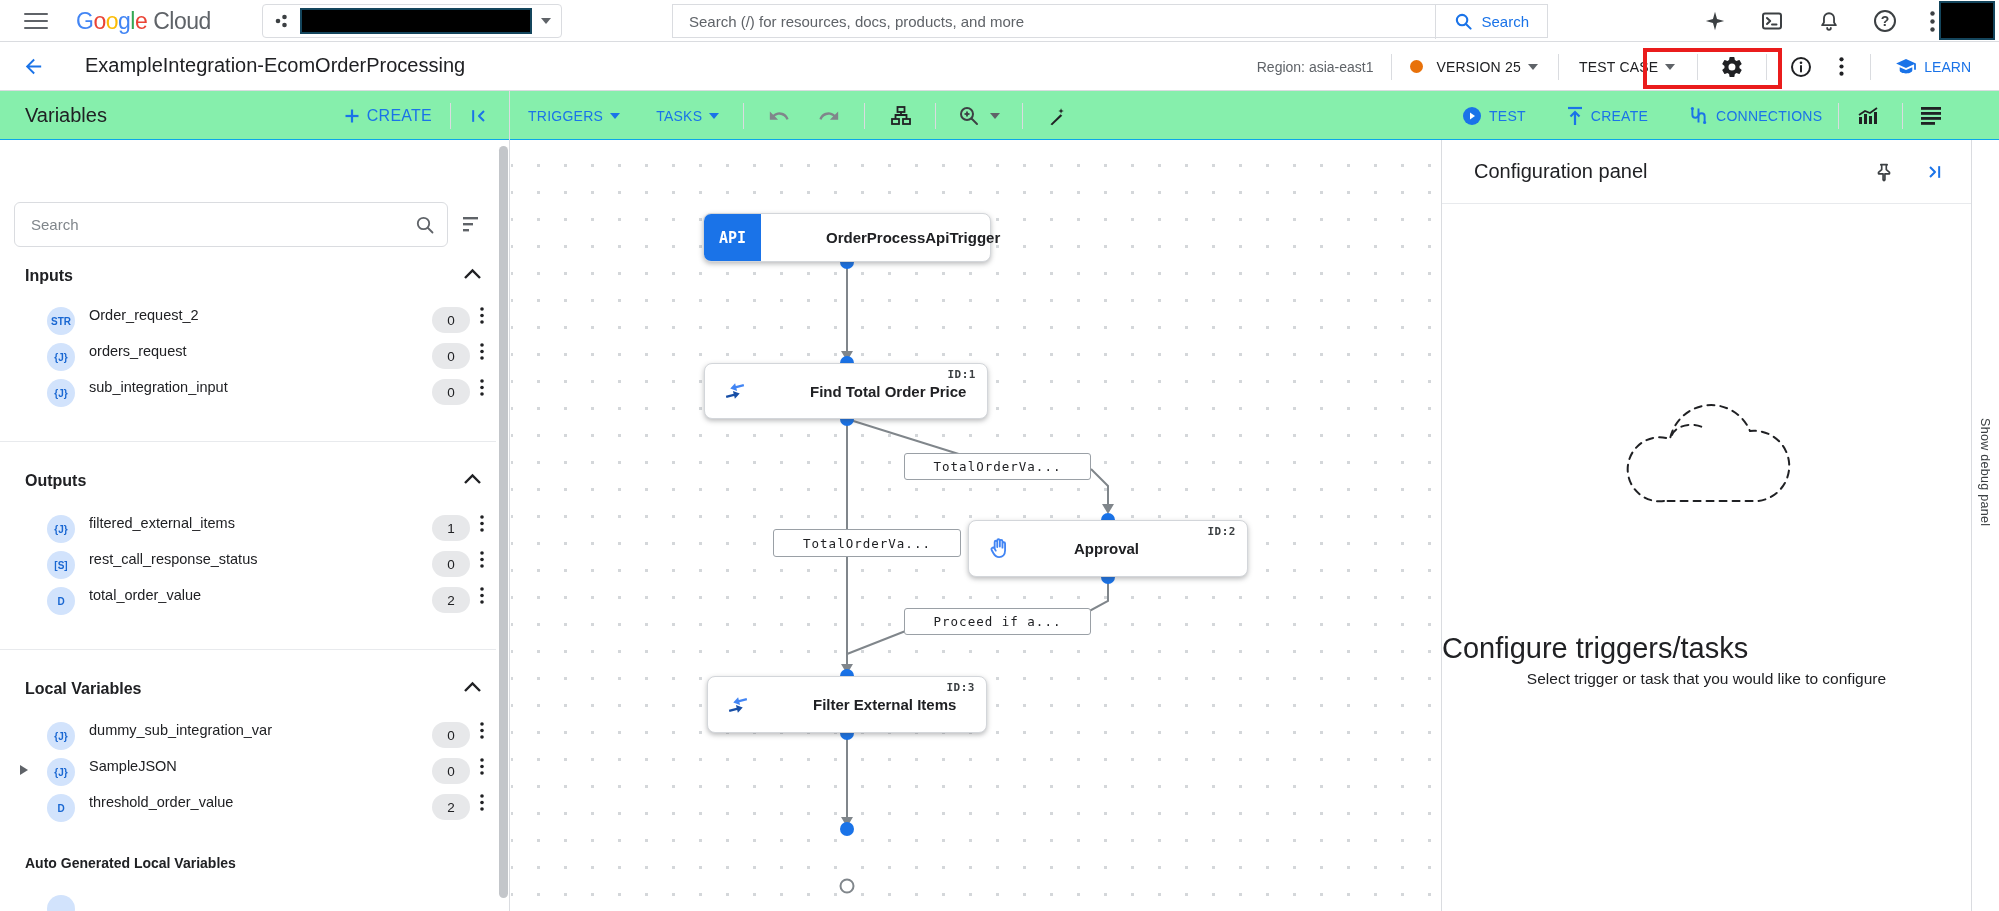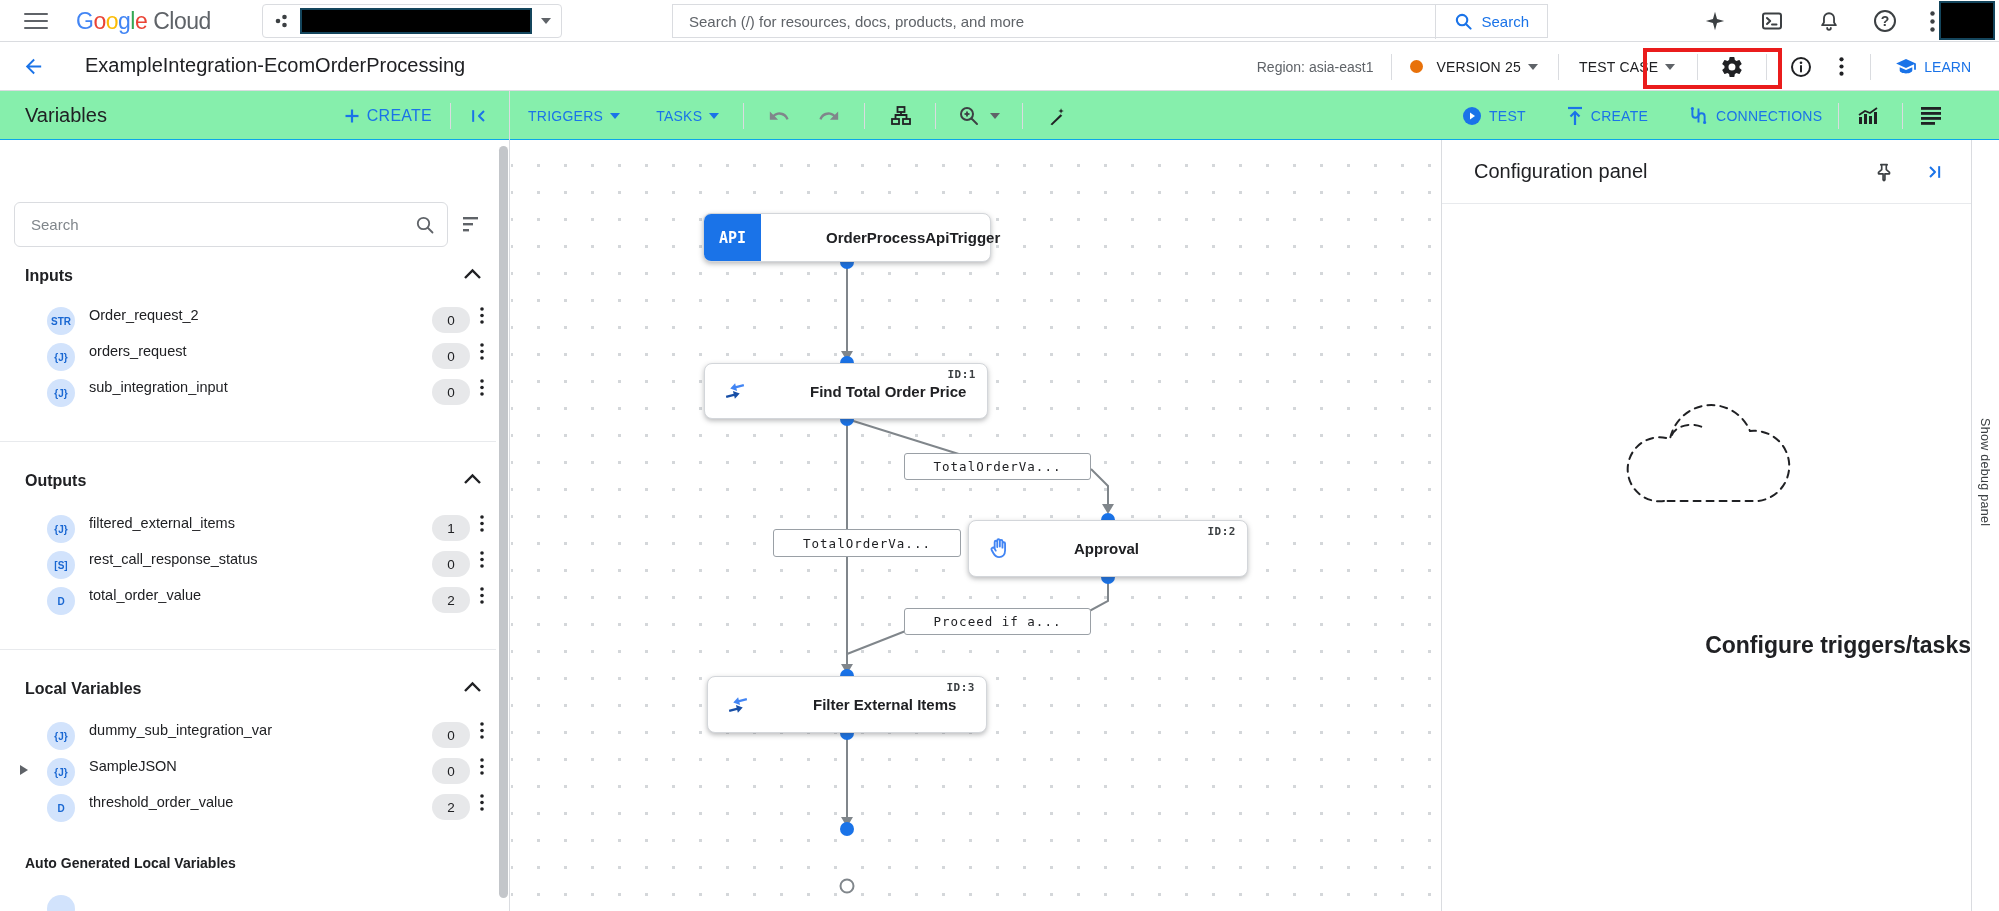--- a/index.html
+++ b/index.html
@@ -108,21 +108,21 @@
   .edge-label { position:absolute; background:#fff; border:1px solid #9aa0a6; border-radius:3px;
     display:flex; align-items:center; justify-content:center; font-family:"DejaVu Sans Mono",monospace;
     font-size:12.5px; letter-spacing:1px; color:#202124; cursor:pointer; }
 
   
   #config { position:absolute; left:1441px; top:140px; width:530px; height:771px; background:#fff;
     border-left:1px solid #dadce0; }
   .cfg-head { height:64px; display:flex; align-items:center; padding:0 26px 0 32px; border-bottom:1px solid #e8eaed; }
   .cfg-title { font-size:20px; color:#202124; flex:1; }
   .cfg-cloud { position:absolute; left:170px; top:243px; }
-  .cfg-h2 { position:absolute; left:0; top:492px; width:100%; text-align:right; font-size:23px; font-weight:700; }
+  .cfg-h2 { position:absolute; left:0; top:492px; width:100%; text-align:left; font-size:29px; font-weight:400; }
   .cfg-sub { position:absolute; left:0; top:530px; width:100%; text-align:center; font-size:15.5px; color:#202124; }
 
   
   #debugstrip { position:absolute; left:1971px; top:140px; width:28px; height:771px; background:#fff;
     border-left:1px solid #dadce0; }
   .vtext { position:absolute; top:278px; left:6px; writing-mode:vertical-rl; font-size:12.5px; color:#3c4043;
     letter-spacing:.3px; cursor:pointer; }
 
   .qmark { width:22px; height:22px; border:2px solid #3c4043; border-radius:50%; display:flex;
     align-items:center; justify-content:center; }
@@ -618,17 +618,18 @@
         </svg>
     </div>
   </div>
   <div class="cfg-cloud">
     <svg width="190" height="135" viewBox="0 0 190 135">
       <path d="M52 118 a32 32 0 1 1 6-62 a42 42 0 0 1 80-8 a29 29 0 1 1 8 70 z" fill="none" stroke="#202124" stroke-width="2" stroke-dasharray="7 6" stroke-linecap="round"></path>
       <path d="M60 52 a20 14 0 0 1 30-8" fill="none" stroke="#202124" stroke-width="2" stroke-dasharray="7 6" stroke-linecap="round"></path>
     </svg>
   </div>
   <div class="cfg-h2">Configure triggers/tasks</div>
+  <div class="cfg-sub">Select trigger or task that you would like to configure</div>
 </div>
 
 <div id="debugstrip">
   <div class="vtext">Show debug panel</div>
 </div>
 
 </body></html>

